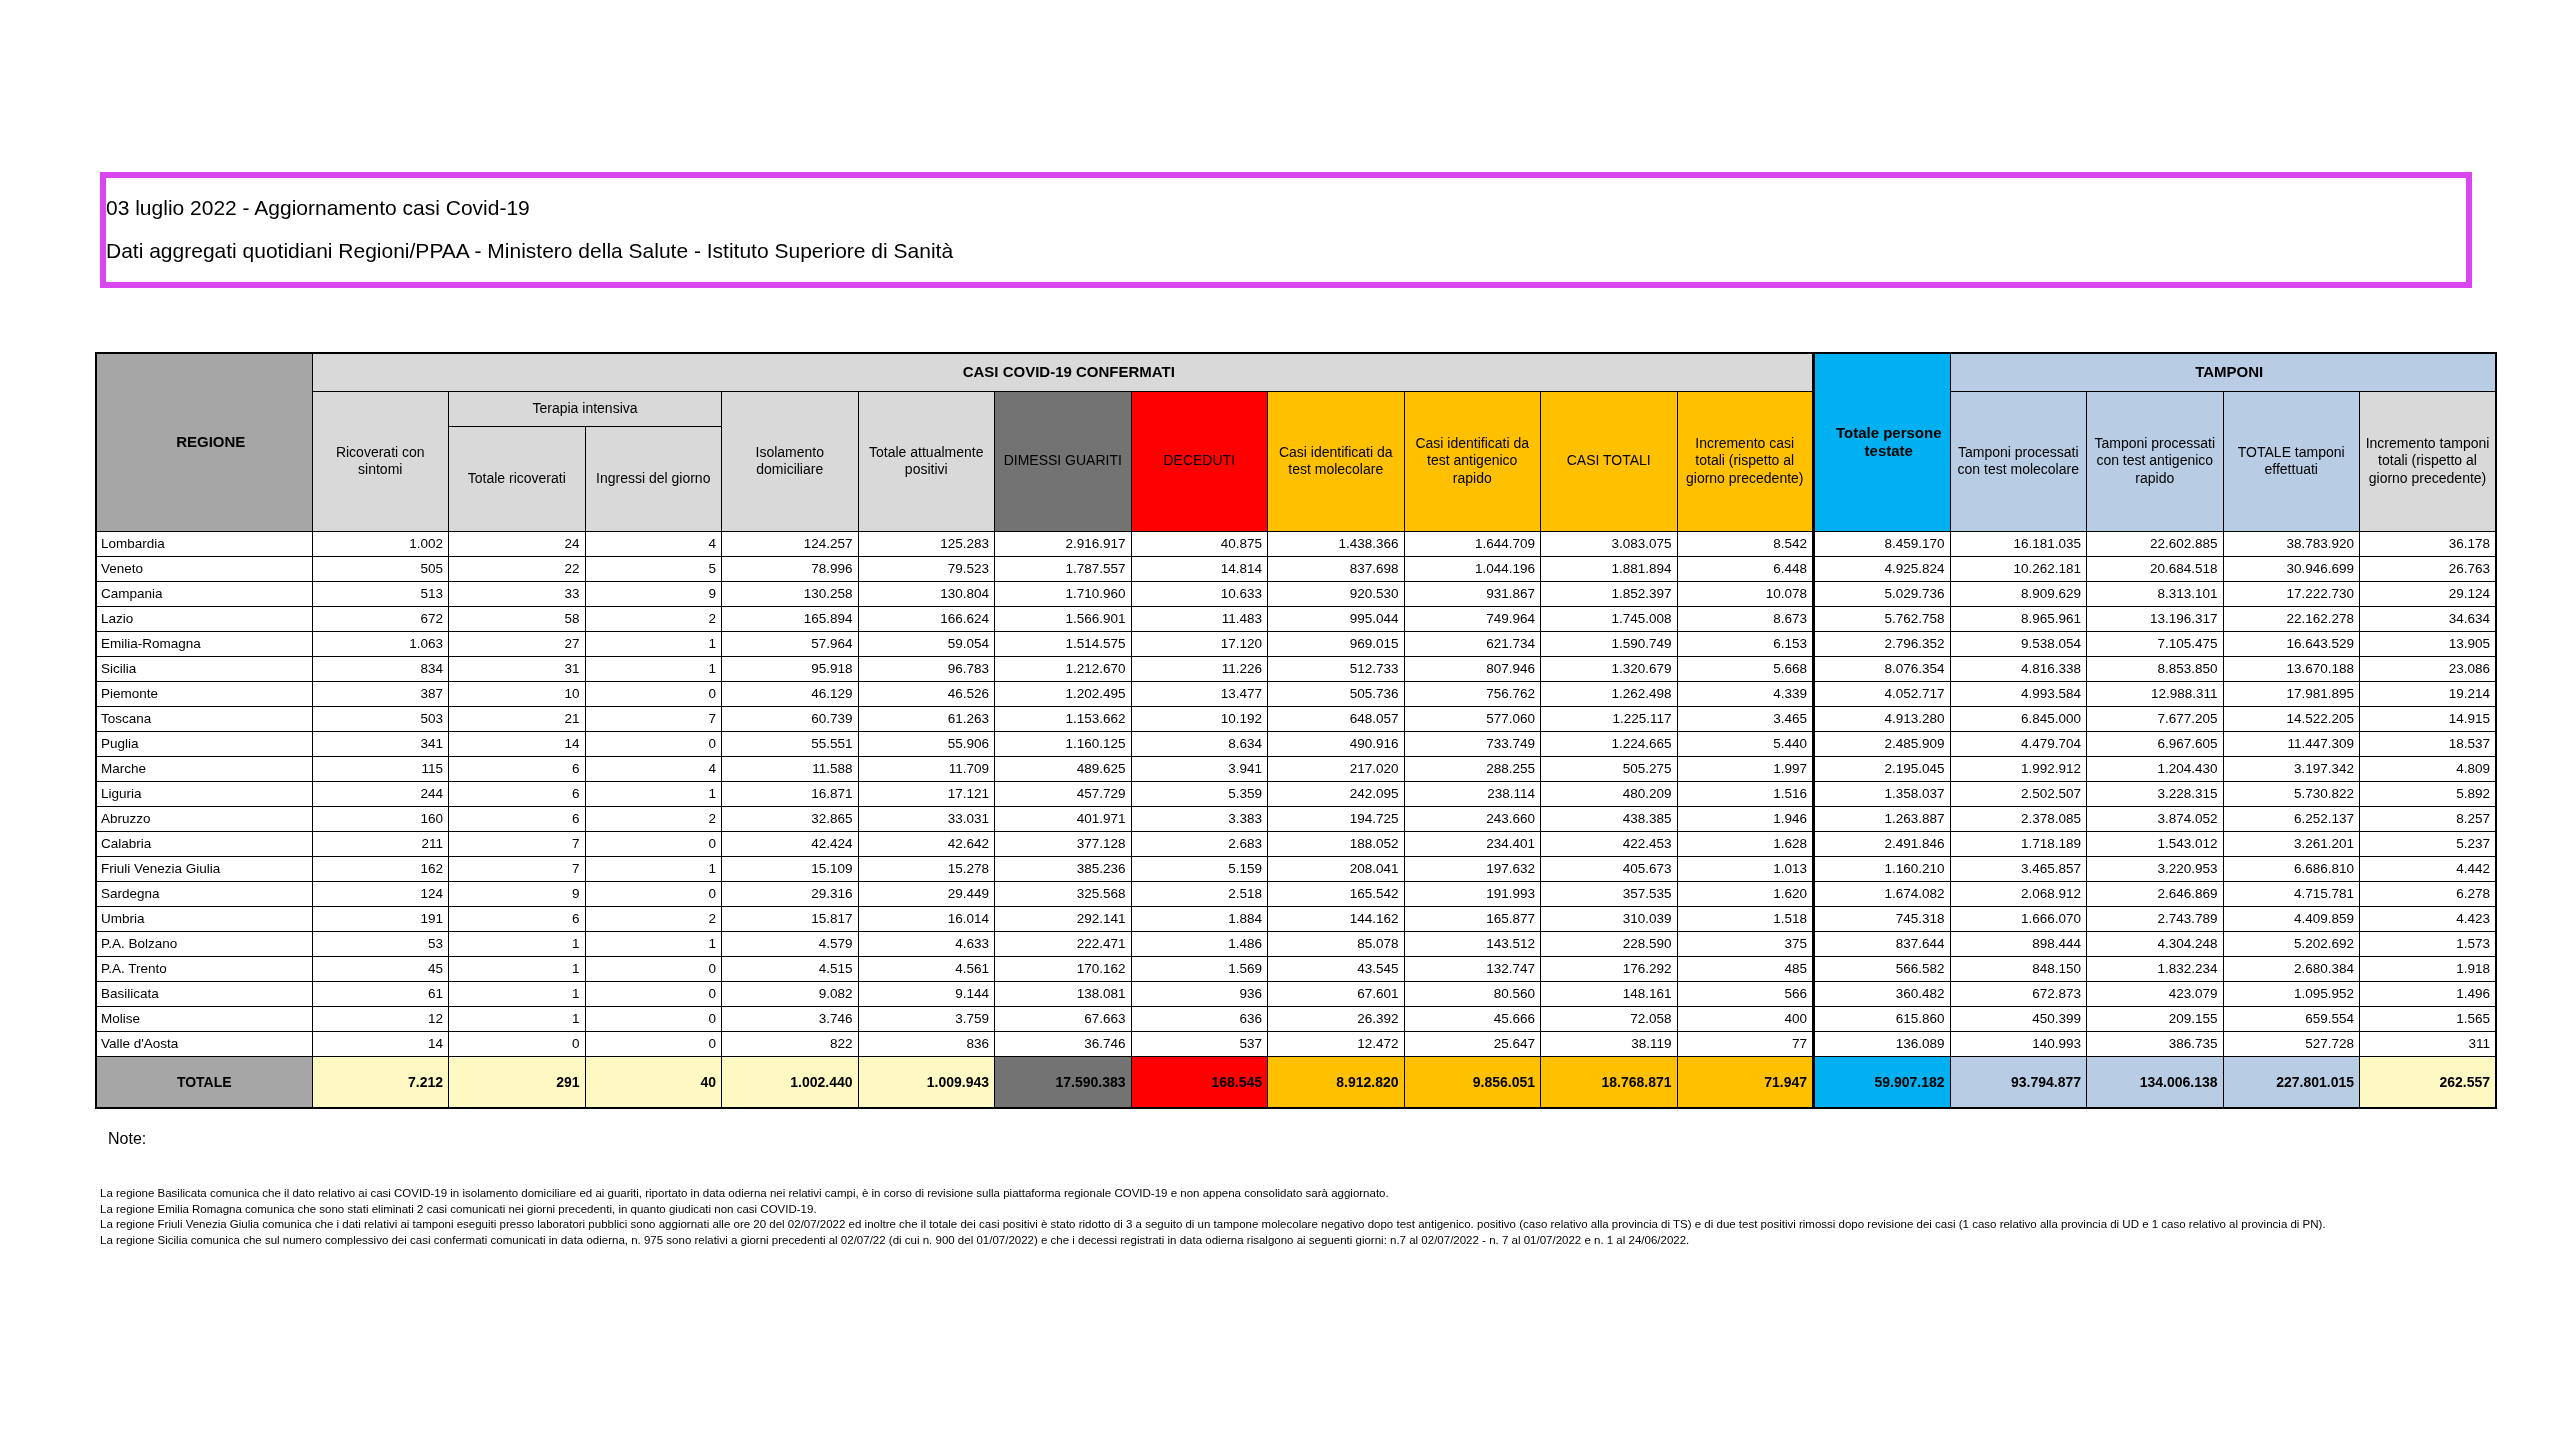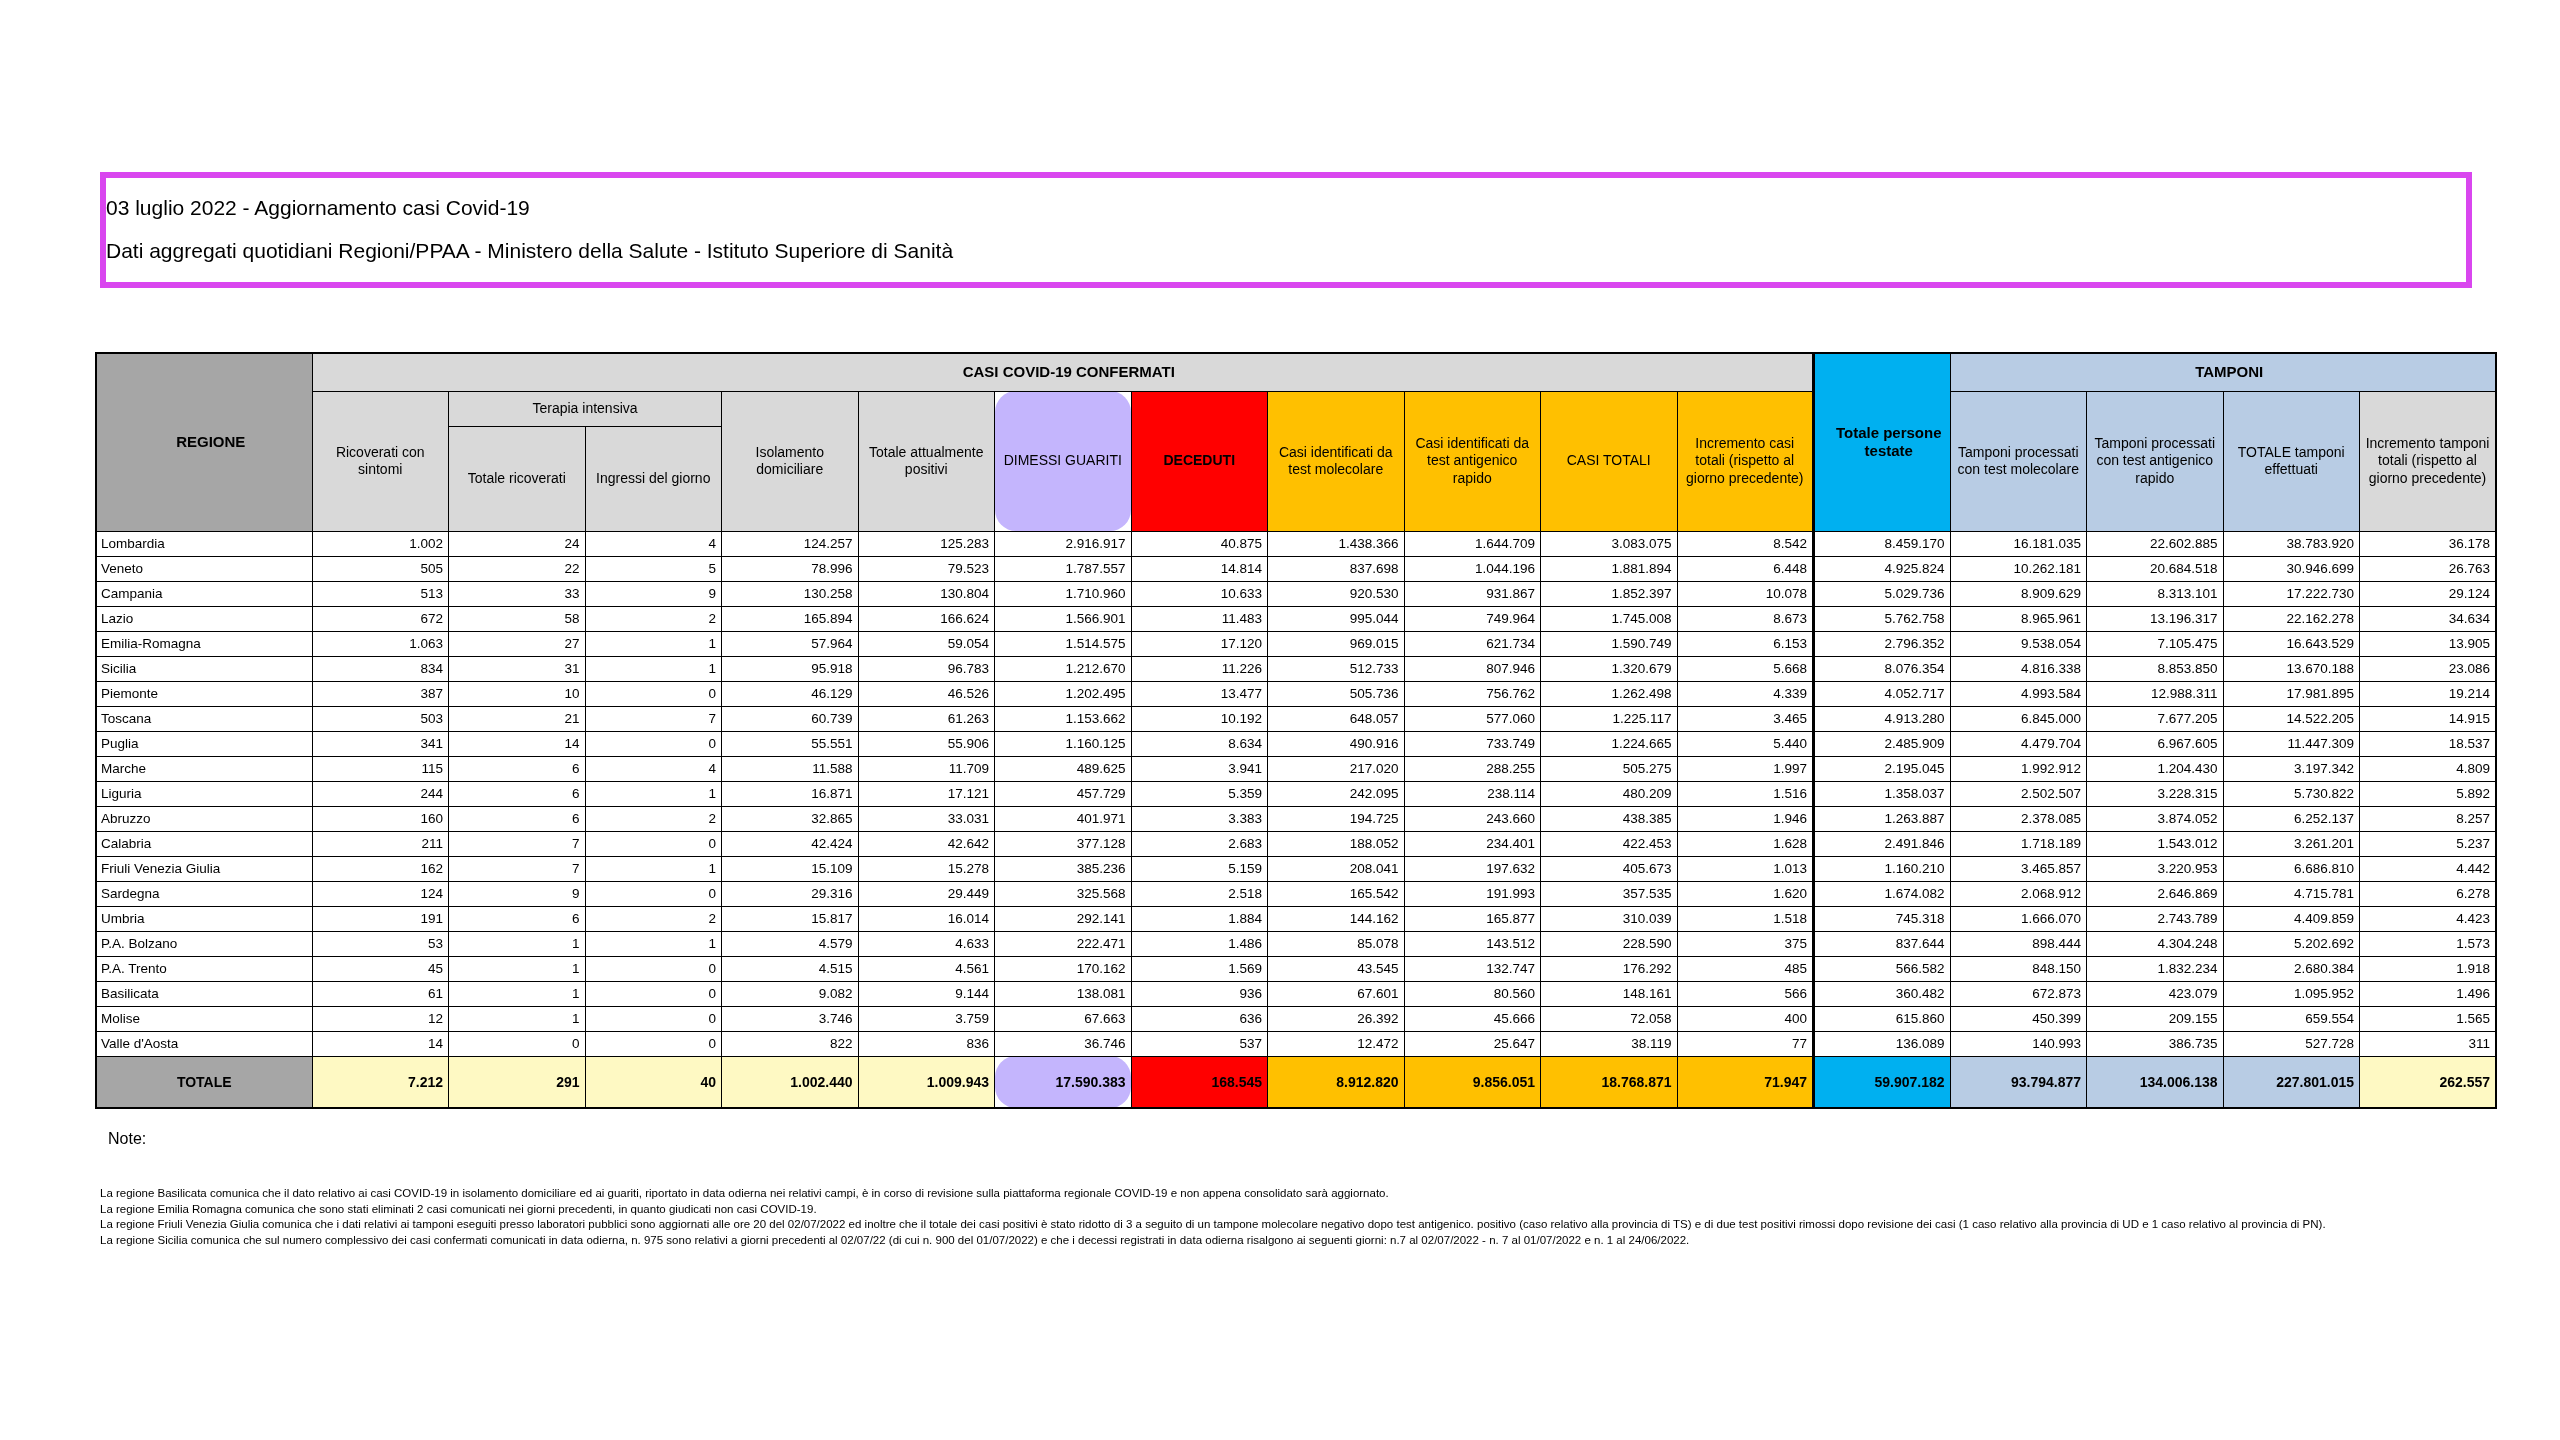--- a/index.html
+++ b/index.html
@@ -31,22 +31,22 @@
   col.region-col { width: 216px; }
 
   thead th { font-weight: normal; font-size: 14px; line-height: 1.22; text-align: center; padding: 2px 3px; }
   tr.band-row { height: 38px; }
   tr.band-row th { font-weight: bold; font-size: 15px; padding-left: 16px; }
   tr.sub-row { height: 35px; }
   tr.leaf-row { height: 105px; }
 
   .bg-hdrgray  { background: #A6A6A6; }
   .bg-bandgray { background: #D9D9D9; }
-  .bg-green    { background: #c4b5fd; border-radius: 21px; }
-  .bg-red      { background: #FF0000; font-weight: bold; }
+  .bg-green    { background: #737373; }
+  .bg-red      { background: #FF0000; }
   .bg-gold     { background: #FFC000; }
   .bg-cyan     { background: #00B0F0; }
   .bg-blue     { background: #B8CCE4; }
   .bg-totgray  { background: #fef9c3; }
 
   th.regione-hdr { font-weight: bold; font-size: 15px; }
 
   .thick-l { border-left: 3px solid #000 !important; }
 
   tbody tr.data-row { height: 25px; }

